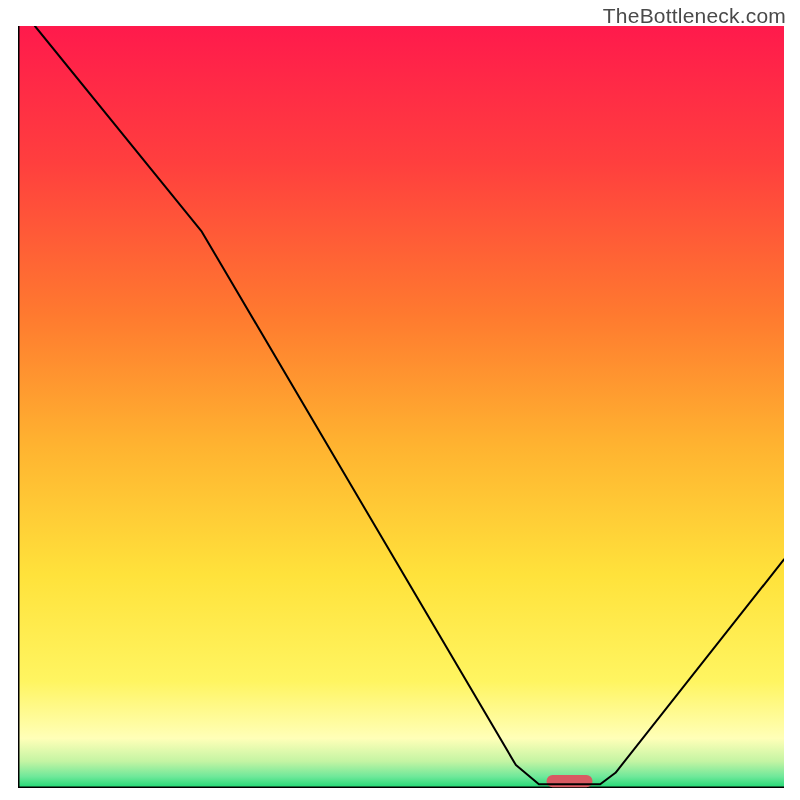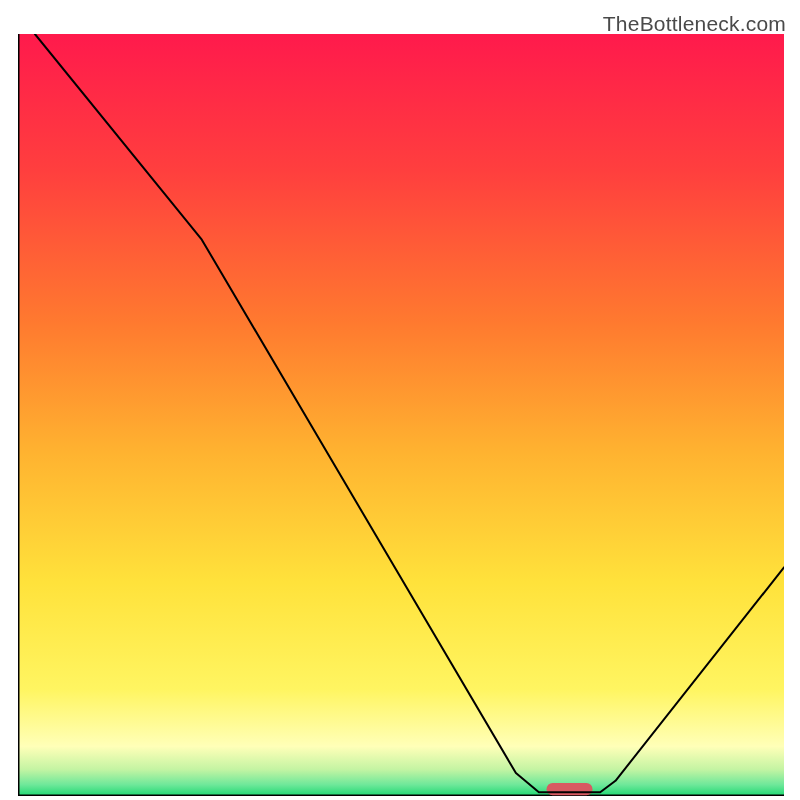--- a/index.html
+++ b/index.html
@@ -7,21 +7,20 @@
     padding: 0;
     width: 800px;
     height: 800px;
     background: #ffffff;
     font-family: Arial, Helvetica, sans-serif;
   }
   .container {
     position: relative;
     width: 800px;
     height: 740px;
-    margin-top: 8px;
   }
   .watermark {
     position: absolute;
     top: 4px;
     right: 14px;
     color: #4a4a4a;
     font-size: 21px;
     font-weight: 500;
     z-index: 10;
     letter-spacing: 0.2px;

